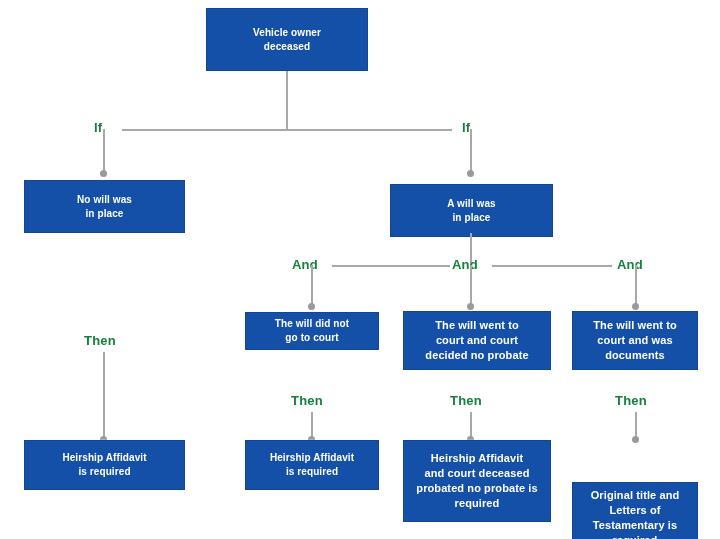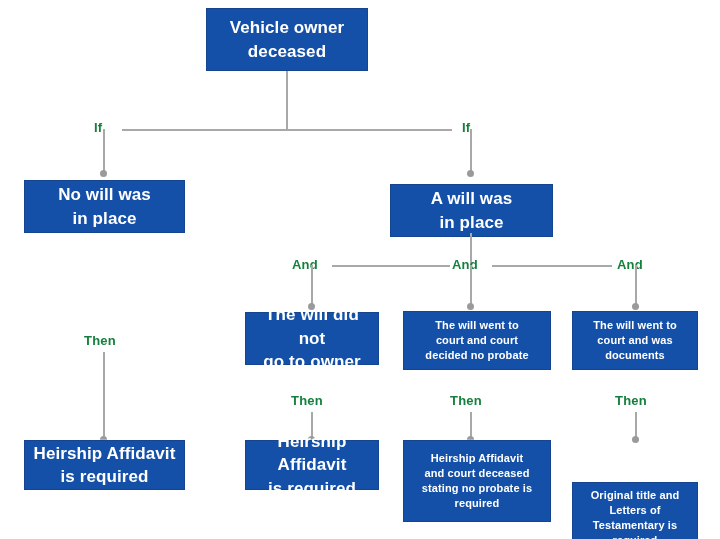--- a/index.html
+++ b/index.html
@@ -21,21 +21,21 @@
     position: absolute;
     background: #1450a8;
     border: 1px solid #15458f;
     box-sizing: border-box;
     display: flex;
     align-items: center;
     justify-content: center;
     text-align: center;
     color: #ffffff;
     font-weight: bold;
-    font-size: 17px;
+    font-size: 10px;
     line-height: 1.38;
     letter-spacing: 0.1px;
     padding: 2px 6px;
     box-shadow: 0 0 0 1px rgba(255,255,255,0.25);
   }
   .node-box .node-text {
     display: block;
     width: 100%;
   }
   .connector-v {
@@ -119,24 +119,24 @@
 
   <div class="connector-v" style="left:311px; top:265px; height:41px;"></div>
   <div class="joint-dot" style="left:308px; top:303px;"></div>
 
   <div class="connector-v" style="left:470px; top:265px; height:41px;"></div>
   <div class="joint-dot" style="left:467px; top:303px;"></div>
 
   <div class="connector-v" style="left:635px; top:265px; height:41px;"></div>
   <div class="joint-dot" style="left:632px; top:303px;"></div>
 
-  <div class="node-box" style="left:245px; top:312px; width:134px; height:53px;">
+  <div class="node-box" style="left:245px; top:312px; width:134px; height:38px;">
     <span class="node-text">
       <span>The will did not</span><br>
-      <span>go to owner</span>
+      <span>go to court</span>
     </span>
   </div>
 
   <div class="node-box" style="left:403px; top:311px; width:148px; height:59px; font-size:11px;">
     <span class="node-text">
       <span>The will went to</span><br>
       <span>court and court</span><br>
       <span>decided no probate</span>
     </span>
   </div>
@@ -172,21 +172,21 @@
     <span class="node-text">
       <span>Heirship Affidavit</span><br>
       <span>is required</span>
     </span>
   </div>
 
   <div class="node-box" style="left:403px; top:440px; width:148px; height:82px; font-size:11px;">
     <span class="node-text">
       <span>Heirship Affidavit</span><br>
       <span>and court deceased</span><br>
-      <span>stating no probate is</span><br>
+      <span>probated no probate is</span><br>
       <span>required</span>
     </span>
   </div>
 
   <div class="node-box" style="left:572px; top:440px; width:126px; height:72px; font-size:11px;margin-top:42px;">
     <span class="node-text">
       <span>Original title and</span><br>
       <span>Letters of</span><br>
       <span>Testamentary is</span><br>
       <span>required</span>

